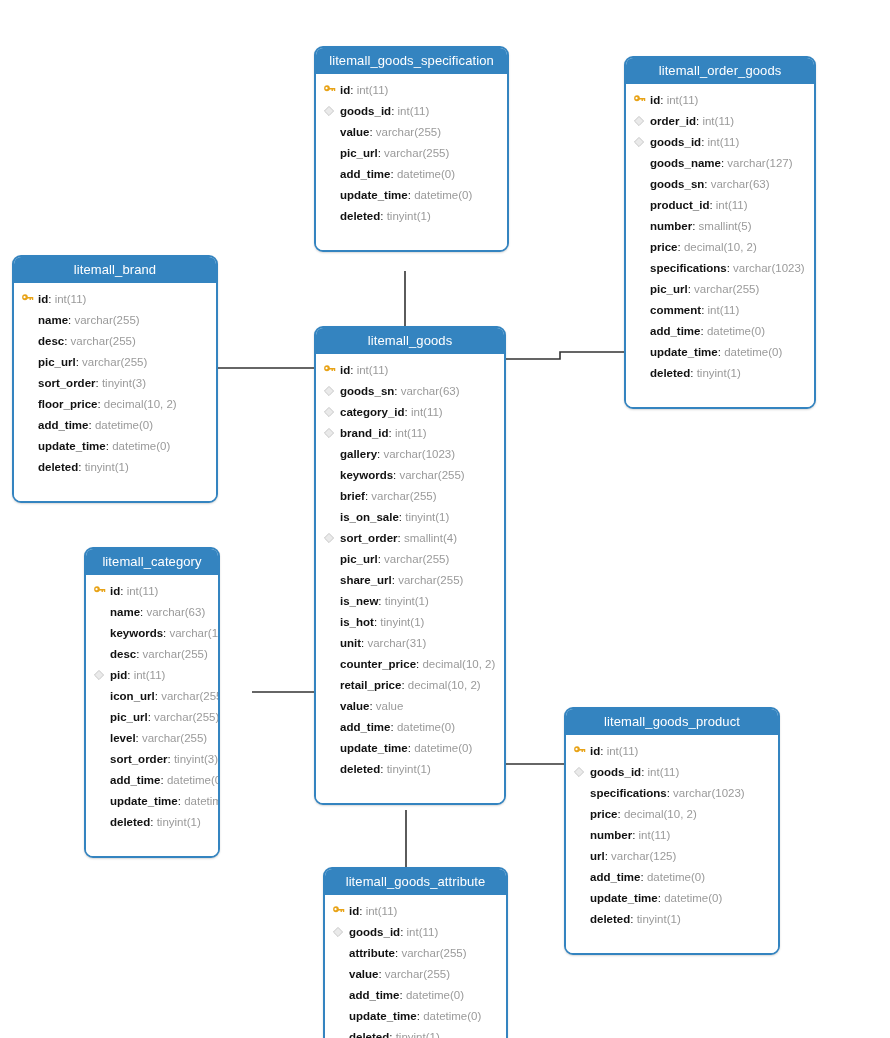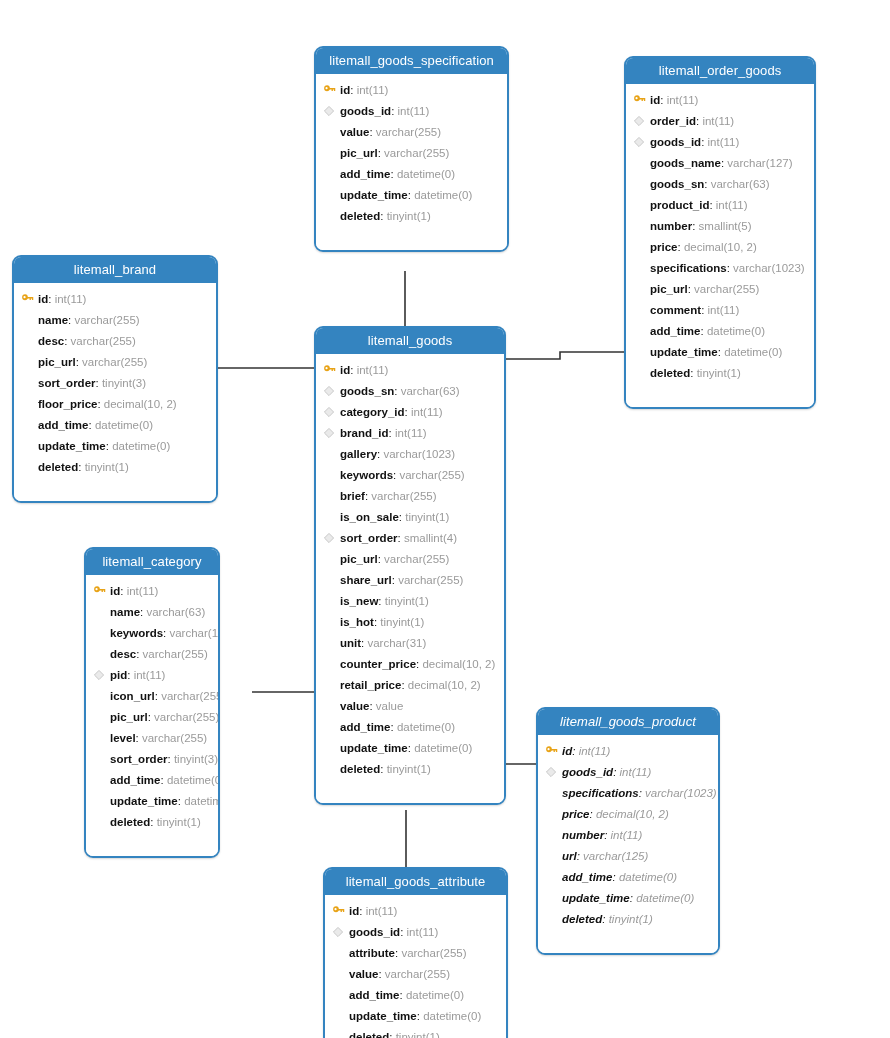--- a/index.html
+++ b/index.html
@@ -410,21 +410,21 @@
         <div class="field-row">
           <span class="field-icon"></span>
           <span class="field-text"><span class="field-name">update_time</span><span>: </span><span class="field-type">datetime(0)</span></span>
         </div>
         <div class="field-row">
           <span class="field-icon"></span>
           <span class="field-text"><span class="field-name">deleted</span><span>: </span><span class="field-type">tinyint(1)</span></span>
         </div>
       </div>
     </div>
-    <div class="entity" style="left: 536px; top: 675px; width: 184px; font-style: italic;">
+    <div class="entity" style="left: 564px; top: 675px; width: 216px;">
       <div class="entity-header">litemall_goods_product</div>
       <div class="entity-body">
         <div class="field-row">
           <span class="field-icon">
             <svg class="icon-svg" width="14" height="12" viewBox="0 0 14 12">
               <path d="M4.1 1.2a3 3 0 1 0 0 6 3 3 0 0 0 2.75-1.8h1.7v1.5h1.35V5.4h1.0v1.5h1.35V4.1H6.85A3 3 0 0 0 4.1 1.2Zm-.55 1.9a1.1 1.1 0 1 1 0 2.2 1.1 1.1 0 0 1 0-2.2Z" fill="#e8a317"></path>
             </svg>
           </span>
           <span class="field-text"><span class="field-name">id</span><span>: </span><span class="field-type">int(11)</span></span>
         </div>

